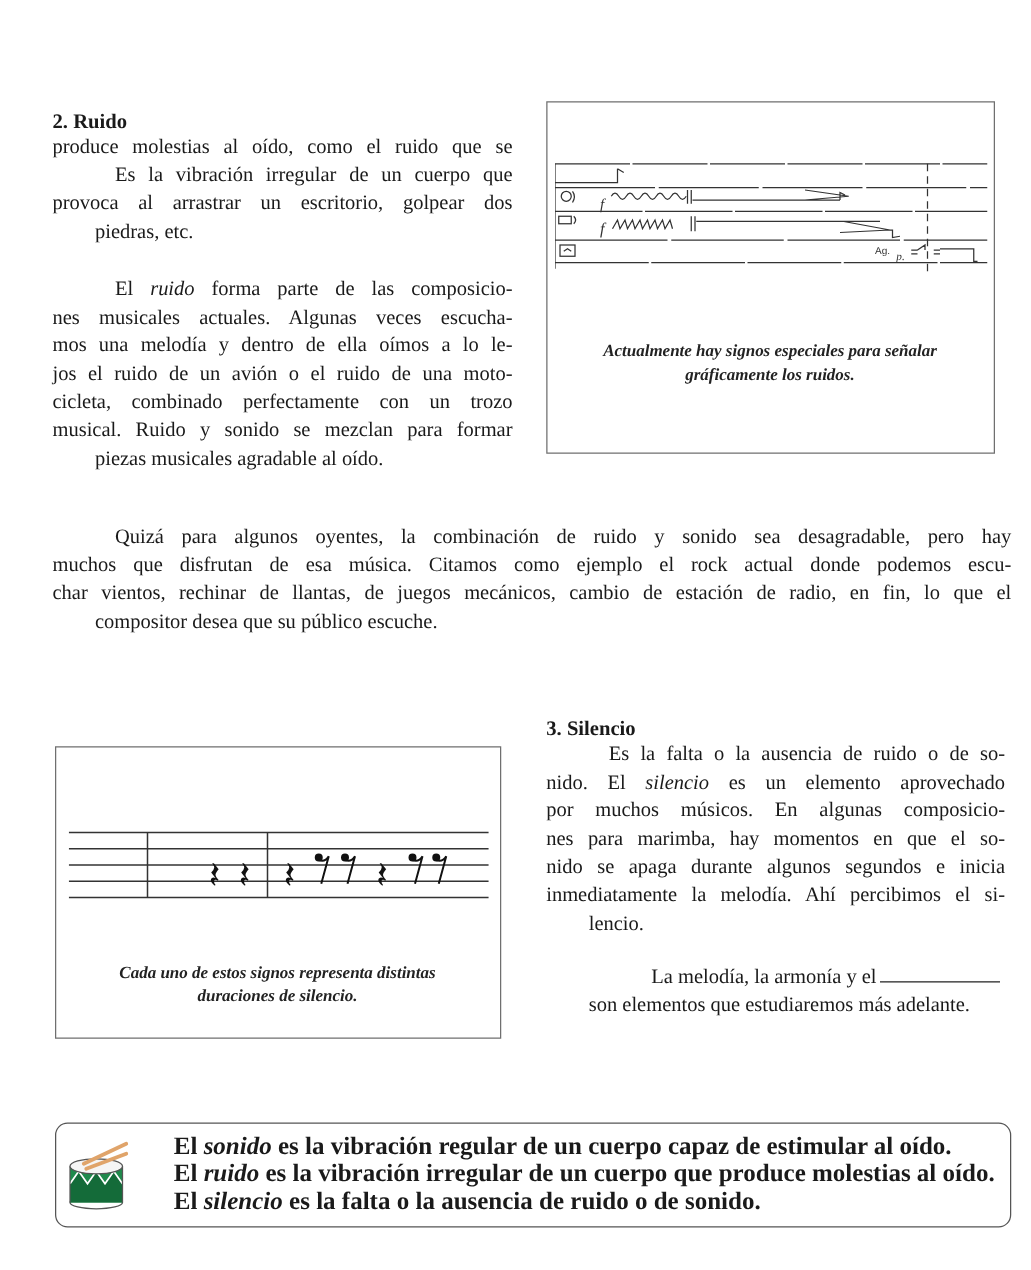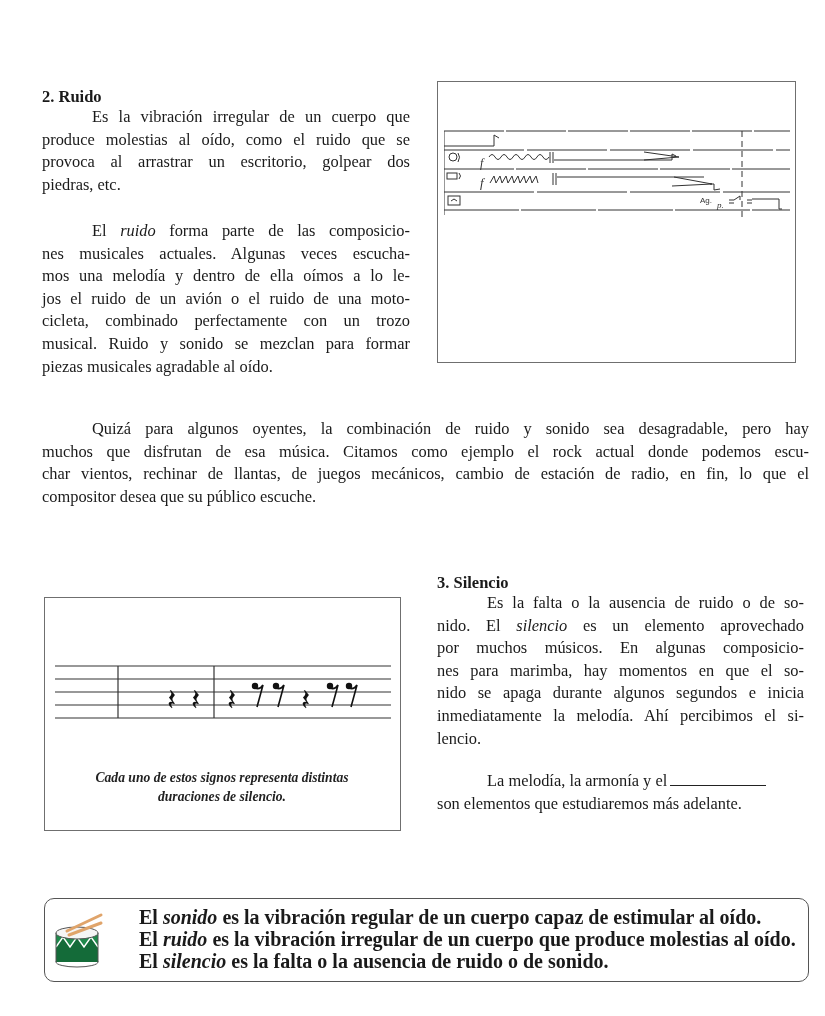--- a/index.html
+++ b/index.html
@@ -4,40 +4,40 @@
 <style>
   html, body { margin: 0; padding: 0; background: #ffffff; }
   body {
     width: 825px; height: 1016px; position: relative; overflow: hidden;
     font-family: "Liberation Serif", "DejaVu Serif", serif;
     color: #1a1a1a;
   }
   .abs { position: absolute; }
   .para { font-size: 16.4px; line-height: 22.6px; text-align: justify; }
   .para .line { display: block; white-space: nowrap; text-align-last: justify; }
-  .para .line.last { text-align-last: left; }
+  .para .line.last { text-align-last: left; margin-left: 34px; }
   .para .line.indent { padding-left: 50px; }
   .heading { font-weight: bold; font-size: 16.5px; line-height: 20px; }
   .figbox { border: 1.5px solid #6f6f6f; background: #fff; box-sizing: border-box; }
   .caption { font-style: italic; font-weight: bold; font-size: 13.6px; line-height: 18.5px; text-align: center; color: #222; }
   .summary {
     border: 1.5px solid #555; border-radius: 10px; box-sizing: border-box;
   }
   .summary .line { display: block; font-weight: bold; font-size: 20px; line-height: 22px; white-space: nowrap; }
   i { font-style: italic; }
   .blank { display: inline-block; width: 96px; border-bottom: 1.5px solid #222; height: 14px; vertical-align: baseline; margin-left: 3px; }
 </style>
 </head>
 <body>
 
 <div class="abs heading" style="left:42px; top:87px;">2. Ruido</div>
 
 <div class="abs para" style="left:42px; top:106px; width:368px;">
+  <span class="line">produce molestias al oído, como el ruido que se</span>
   <span class="line indent">Es la vibración irregular de un cuerpo que</span>
-  <span class="line">produce molestias al oído, como el ruido que se</span>
   <span class="line">provoca al arrastrar un escritorio, golpear dos</span>
   <span class="line last">piedras, etc.</span>
 </div>
 
 <div class="abs para" style="left:42px; top:220px; width:368px;">
   <span class="line indent"><span>El </span><i>ruido</i><span> forma parte de las composicio-</span></span>
   <span class="line">nes musicales actuales.  Algunas veces escucha-</span>
   <span class="line">mos una melodía y dentro de ella oímos a lo le-</span>
   <span class="line">jos el ruido de un avión o el ruido de una moto-</span>
   <span class="line">cicleta, combinado perfectamente con un trozo</span>
@@ -76,20 +76,24 @@
         <line x1="112" y1="44" x2="112" y2="56"></line>
       <path d="M113 48 H260 M230 48 L268 55 L228 57 M266 55 H270 V61 l6 -1"></path>
 
       <rect x="4" y="67" width="12" height="9"></rect>
       <path d="M7 72 l3 -2 l3 2"></path>
       <text x="256" y="74" font-size="8" fill="#333" stroke="none" font-family="Liberation Sans, sans-serif">Ag.</text>
       <text x="273" y="79" font-size="9" font-style="italic" fill="#333" stroke="none" font-family="Liberation Serif, serif">p.</text>
       <path d="M285 71 h5 M285 74 h5 M290 71 l6 -4 v4 M303 71 h5 M303 74 h5 M308 70 H335 V80 l3 0"></path>
     </g>
   </svg>
+  <div class="abs caption" style="left:0; top:190px; width:356px;">
+    <div>Actualmente hay signos especiales para señalar</div>
+    <div>gráficamente los ruidos.</div>
+  </div>
 </div>
 
 <div class="abs para" style="left:42px; top:418px; width:767px;">
   <span class="line indent">Quizá para algunos oyentes, la combinación de ruido y sonido sea desagradable, pero hay</span>
   <span class="line">muchos que disfrutan de esa música.  Citamos como ejemplo el rock actual donde podemos escu-</span>
   <span class="line">char vientos, rechinar de llantas, de juegos mecánicos, cambio de estación de radio, en fin, lo que el</span>
   <span class="line last">compositor desea que su público escuche.</span>
 </div>
 
 <div class="abs figbox" style="left:44px; top:597px; width:357px; height:234px;">

